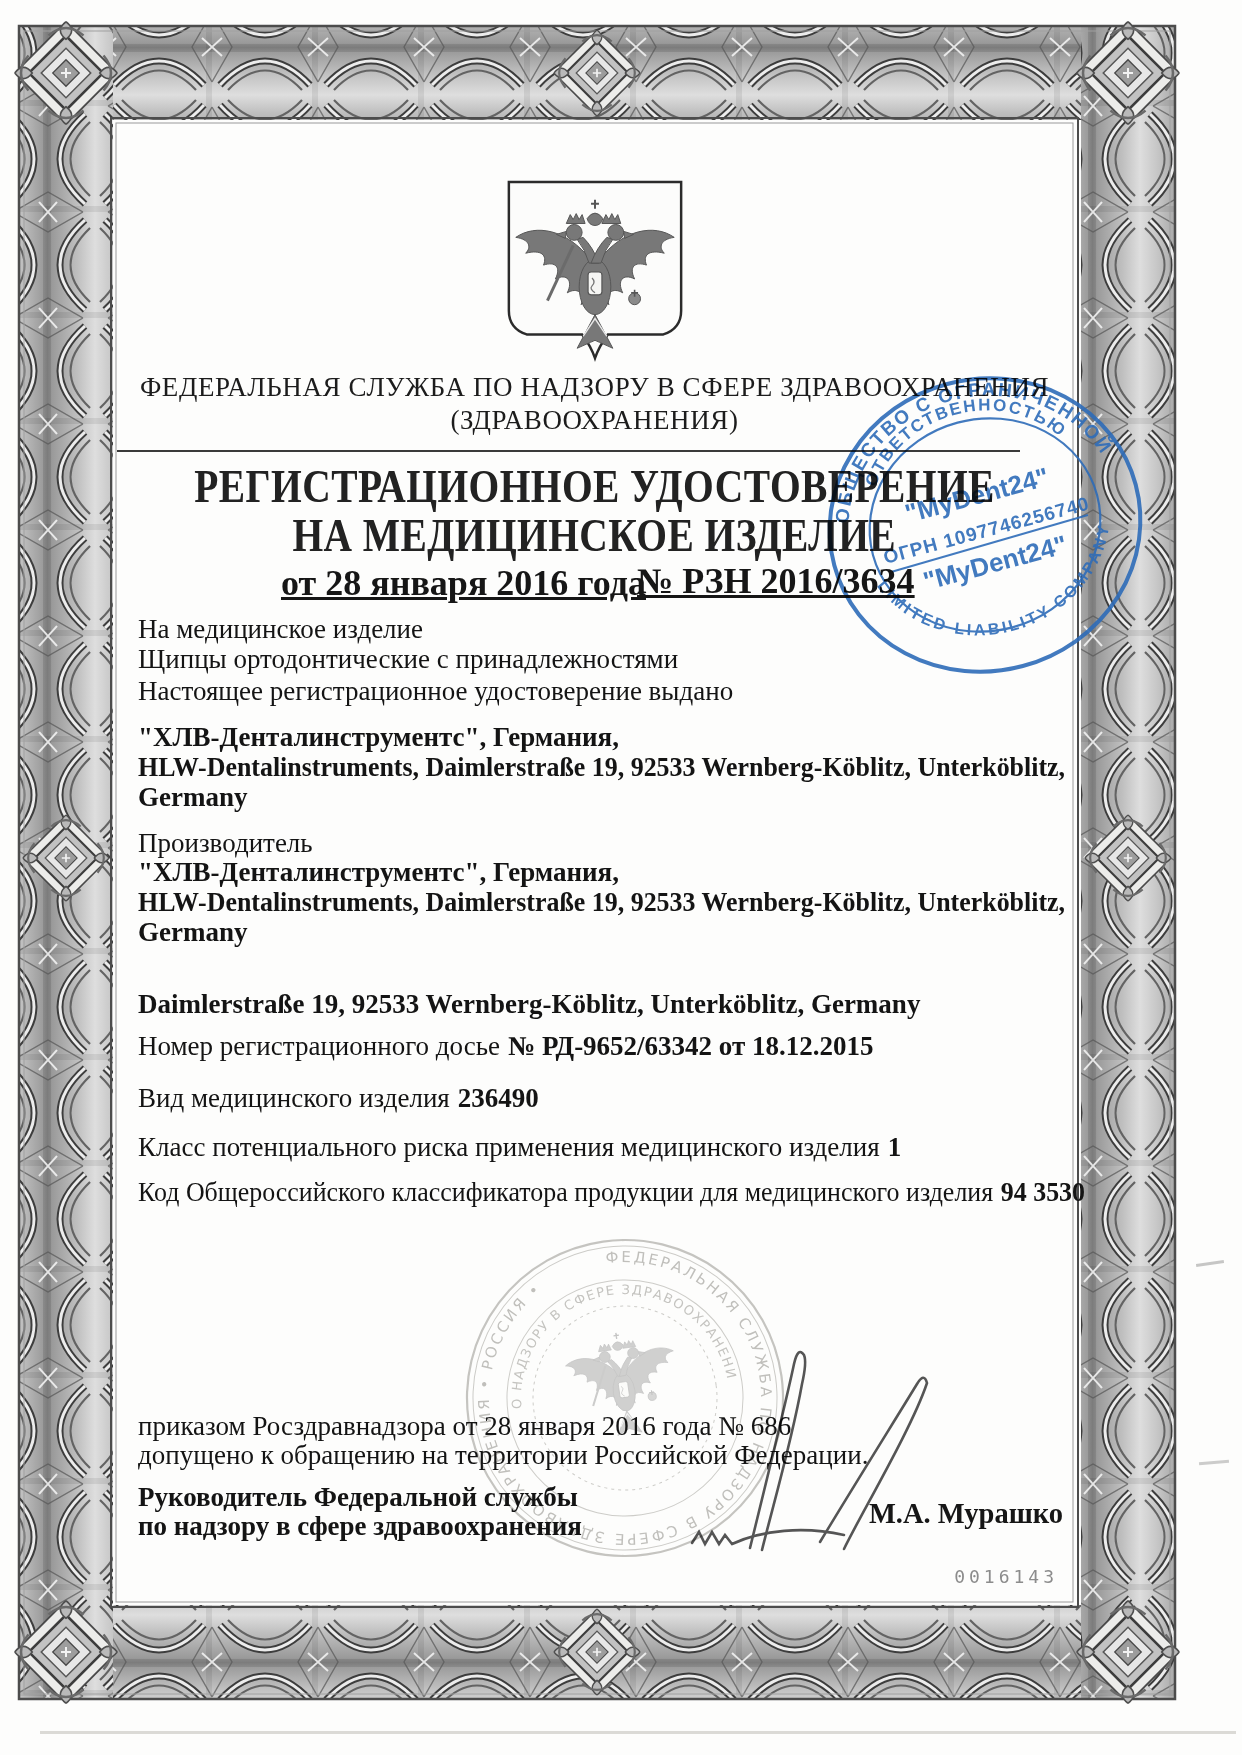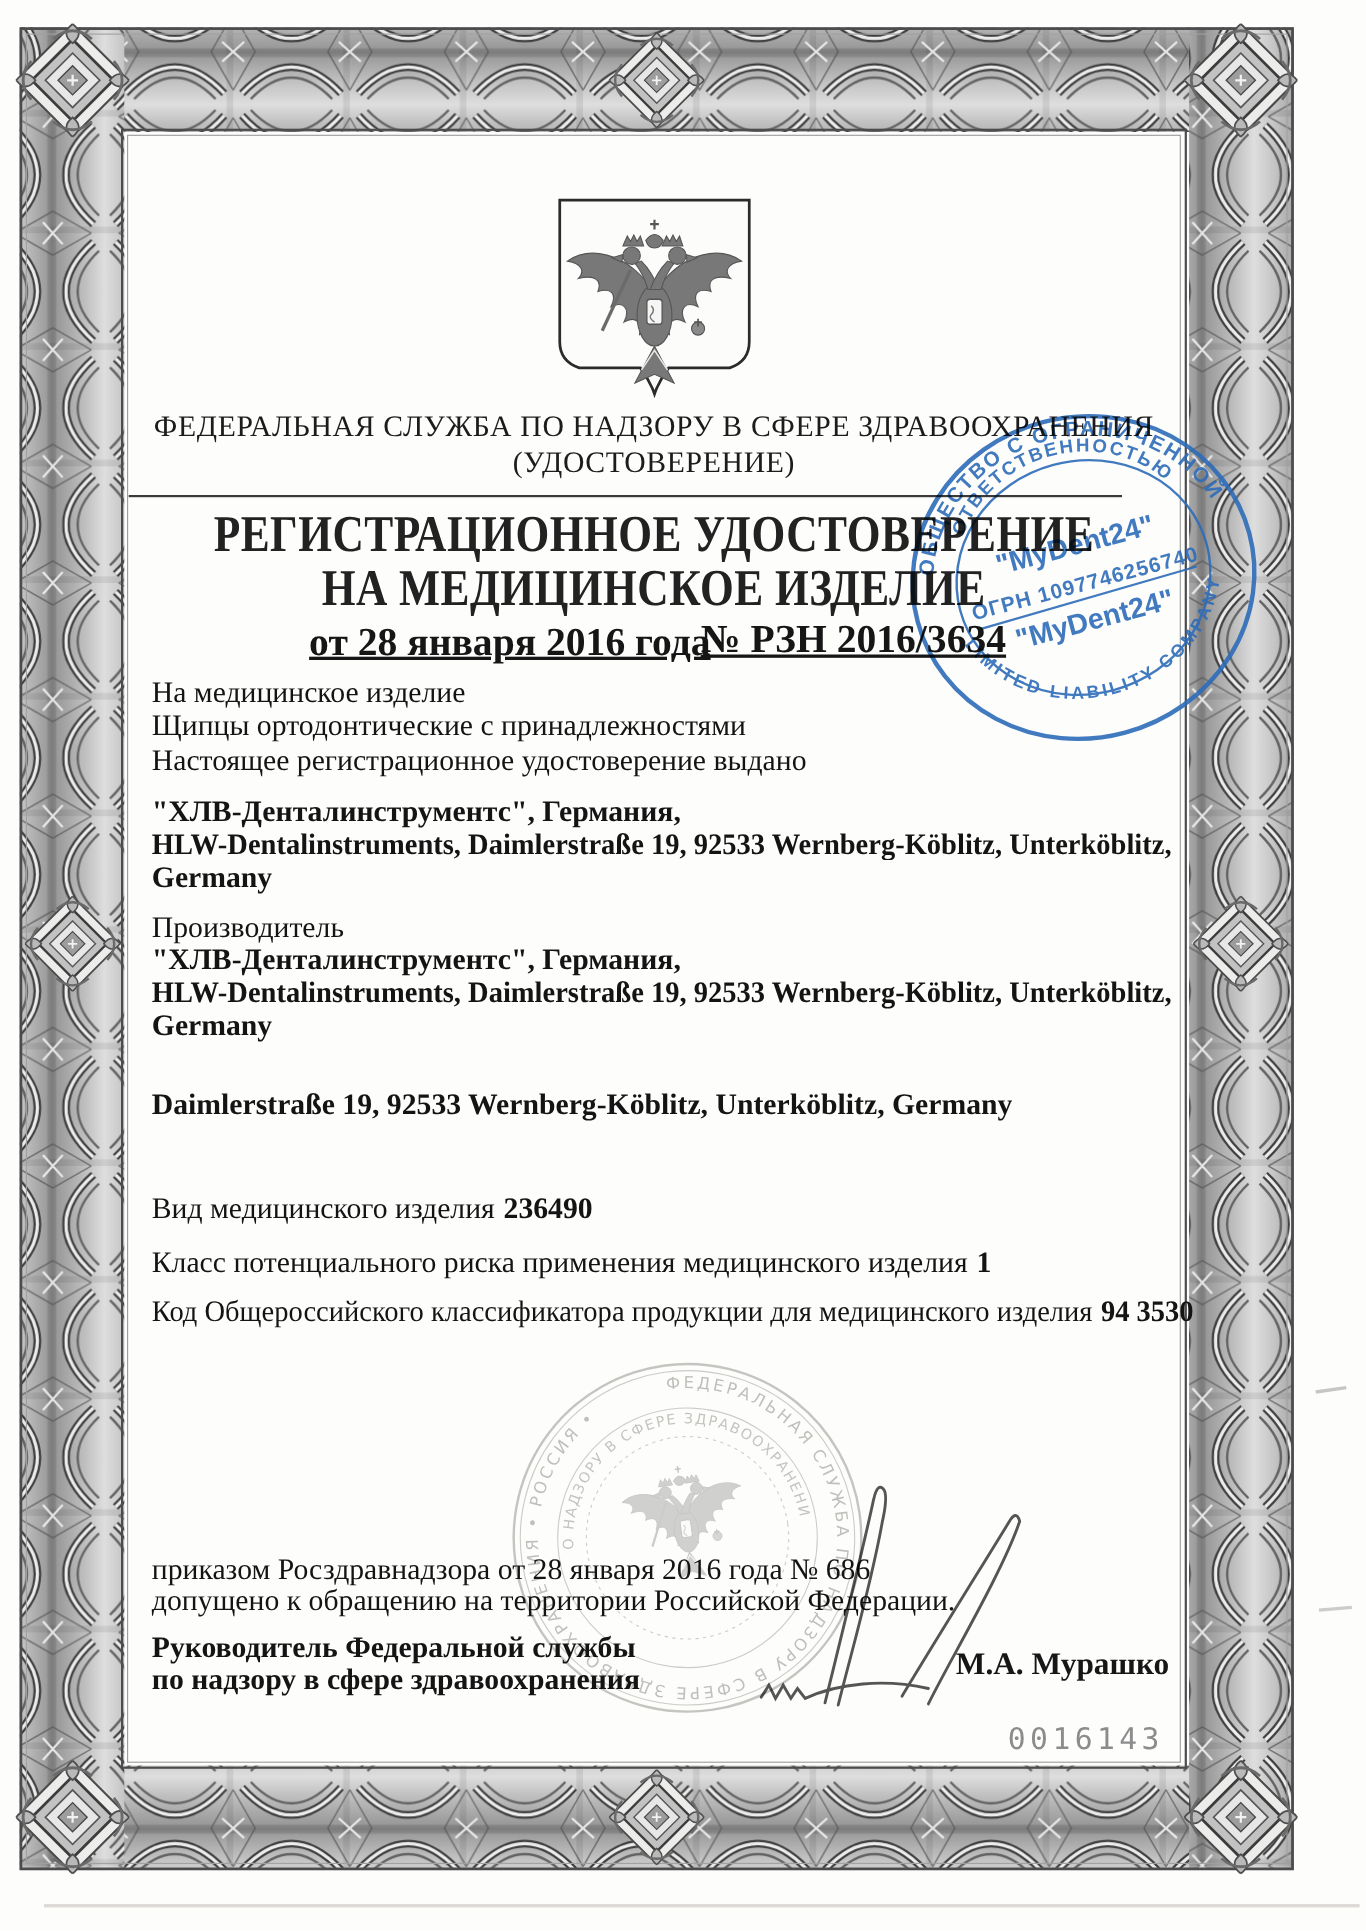--- a/index.html
+++ b/index.html
@@ -57,21 +57,21 @@
   .y-annex{top:1107px;}
   .y-order1{top:1291px;}
   .y-order2{top:1320px;}
   .y-sig1{top:1362px;font-weight:bold;font-size:28px;}
   .y-sig2{top:1391px;font-weight:bold;font-size:28px;}
 
   .sig-name{position:absolute;right:12px;top:1377px;margin:1px;font-weight:bold;
     font-size:28.5px;white-space:nowrap;z-index:2;}
 
   .serial{position:absolute;right:18px;top:1446px;margin:0;
-    font-family:"DejaVu Sans Mono", monospace;font-size:27px;color:#8c8c8c;
+    font-family:"DejaVu Sans Mono", monospace;font-size:18px;color:#8c8c8c;
     letter-spacing:4px;z-index:2;}
 
   .stamp-blue{position:absolute;left:692px;top:225px;z-index:5;mix-blend-mode:multiply;}
   .stamp-gray{position:absolute;left:342px;top:1108px;z-index:1;mix-blend-mode:multiply;}
   .signature{position:absolute;left:317px;top:1020px;z-index:3;mix-blend-mode:multiply;}
 
   .scan-shadow{position:absolute;left:40px;top:1731px;width:1196px;height:3px;
     background:#dbdad6;z-index:0;}
   .scan-dash1{position:absolute;left:1196px;top:1262px;width:28px;height:3px;
     background:#c6c6c5;transform:rotate(-8deg);z-index:0;}
@@ -191,21 +191,21 @@
 
   <div class="content">
 
     <svg class="emblem" width="208" height="200" viewBox="0 0 210 202" aria-hidden="true">
       <path d="M18,8 H192 V138 q0,18 -18,24 h-56 q-9,12 -13,24 q-4,-12 -13,-24 H36 q-18,-6 -18,-24 z" fill="#fcfcfb" stroke="#2b2b2b" stroke-width="2.5"></path>
       <use href="#eagleSym" transform="translate(5,14)"></use>
     </svg>
 
     <div class="authority">
       <div>ФЕДЕРАЛЬНАЯ СЛУЖБА ПО НАДЗОРУ В СФЕРЕ ЗДРАВООХРАНЕНИЯ</div>
-      <div>(УДОСТОВЕРЕНИЕ)</div>
+      <div>(ЗДРАВООХРАНЕНИЯ)</div>
     </div>
 
     <div class="rule"></div>
 
     <p class="title-line t1"><span class="title-inner">РЕГИСТРАЦИОННОЕ УДОСТОВЕРЕНИЕ</span></p>
     <p class="title-line t2"><span class="title-inner">НА МЕДИЦИНСКОЕ ИЗДЕЛИЕ</span></p>
 
     <div class="daterow">
       <span class="date-span">от  28 января 2016 года</span>
       <span class="number-span">№  РЗН 2016/3634</span>
@@ -219,20 +219,21 @@
     <p class="line y-issued-en"><span class="fit">HLW-Dentalinstruments, Daimlerstraße 19, 92533 Wernberg-Köblitz, Unterköblitz,</span></p>
     <p class="line y-issued-country">Germany</p>
 
     <p class="line y-manuf-label">Производитель</p>
     <p class="line y-manuf-ru">"ХЛВ-Денталинструментс", Германия,</p>
     <p class="line y-manuf-en"><span class="fit">HLW-Dentalinstruments, Daimlerstraße 19, 92533 Wernberg-Köblitz, Unterköblitz,</span></p>
     <p class="line y-manuf-country">Germany</p>
 
     <p class="line y-place">Daimlerstraße 19, 92533 Wernberg-Köblitz, Unterköblitz, Germany</p>
 
+    <p class="line y-dossier"><span>Номер регистрационного досье</span><b class="val">№ РД-9652/63342 от 18.12.2015</b></p>
 
     <p class="line y-kind"><span>Вид медицинского изделия</span><b class="val">236490</b></p>
 
     <p class="line y-risk"><span>Класс потенциального риска применения медицинского изделия</span><b class="val">1</b></p>
 
     <p class="line y-okp"><span class="fit"><span>Код Общероссийского классификатора продукции для медицинского изделия</span><b class="val">94 3530</b></span></p>
 
 
     <svg class="stamp-gray" width="340" height="340" viewBox="0 0 340 340" aria-hidden="true">
       <g transform="rotate(-8 170 170)" opacity="0.62">

